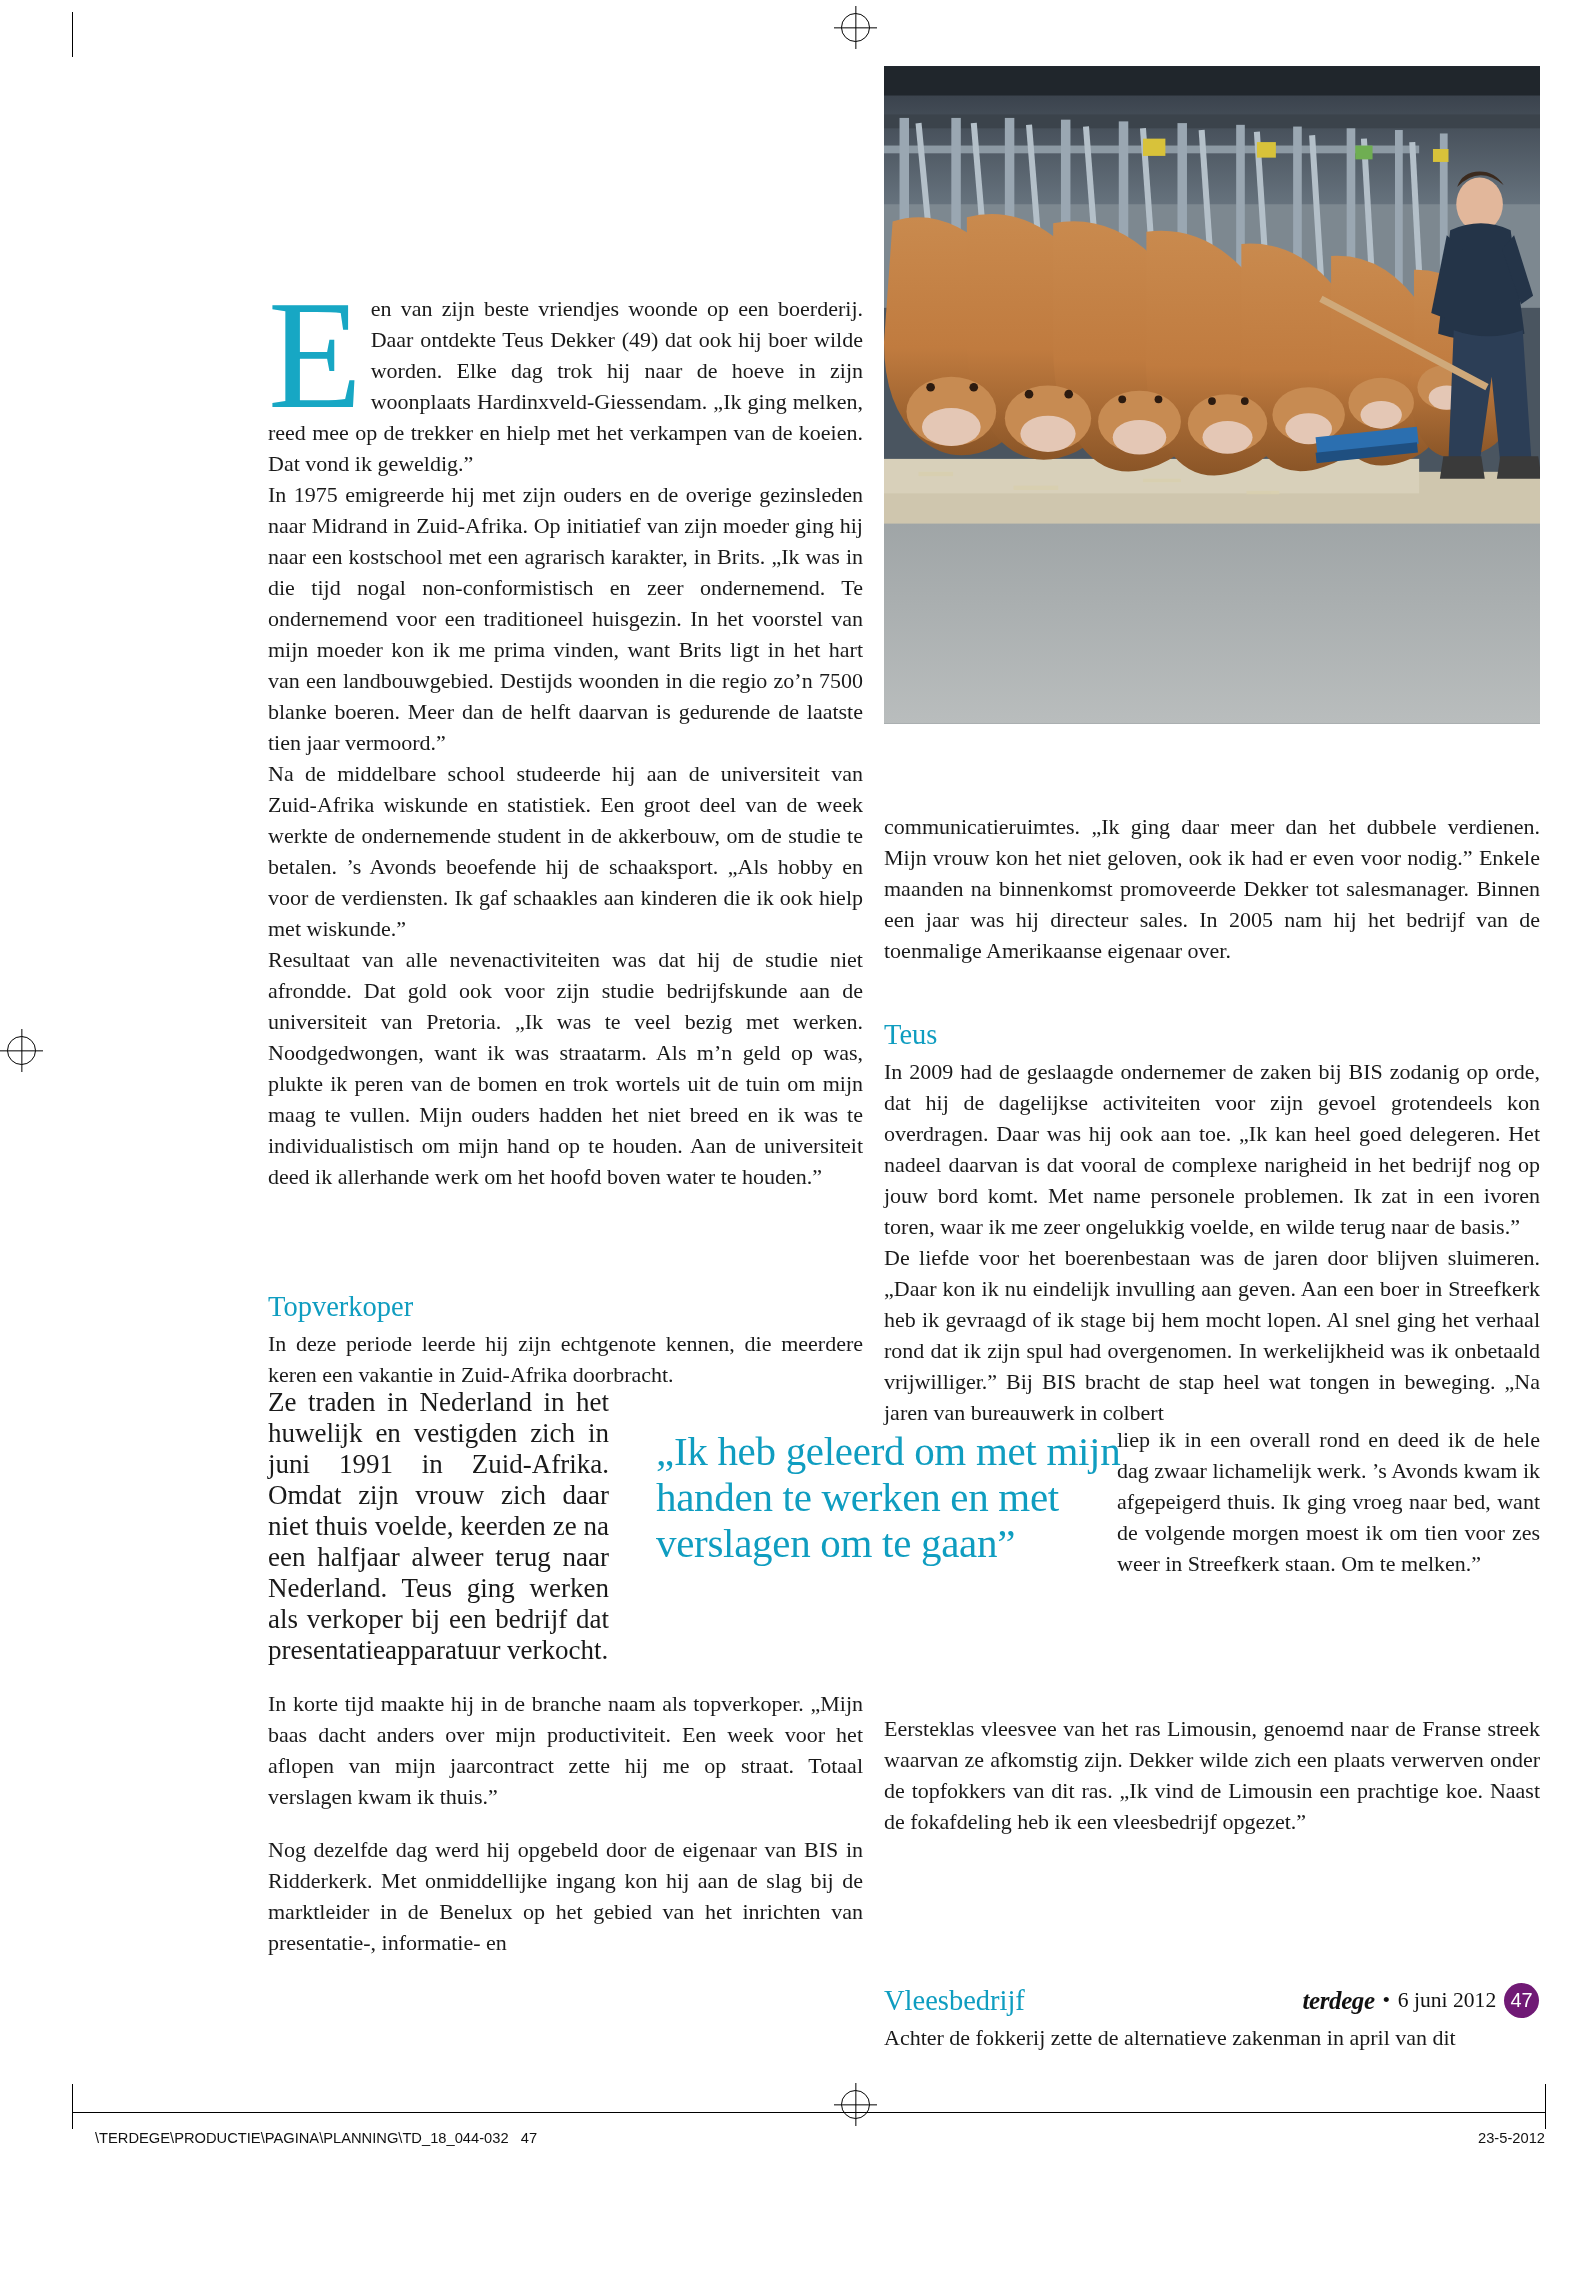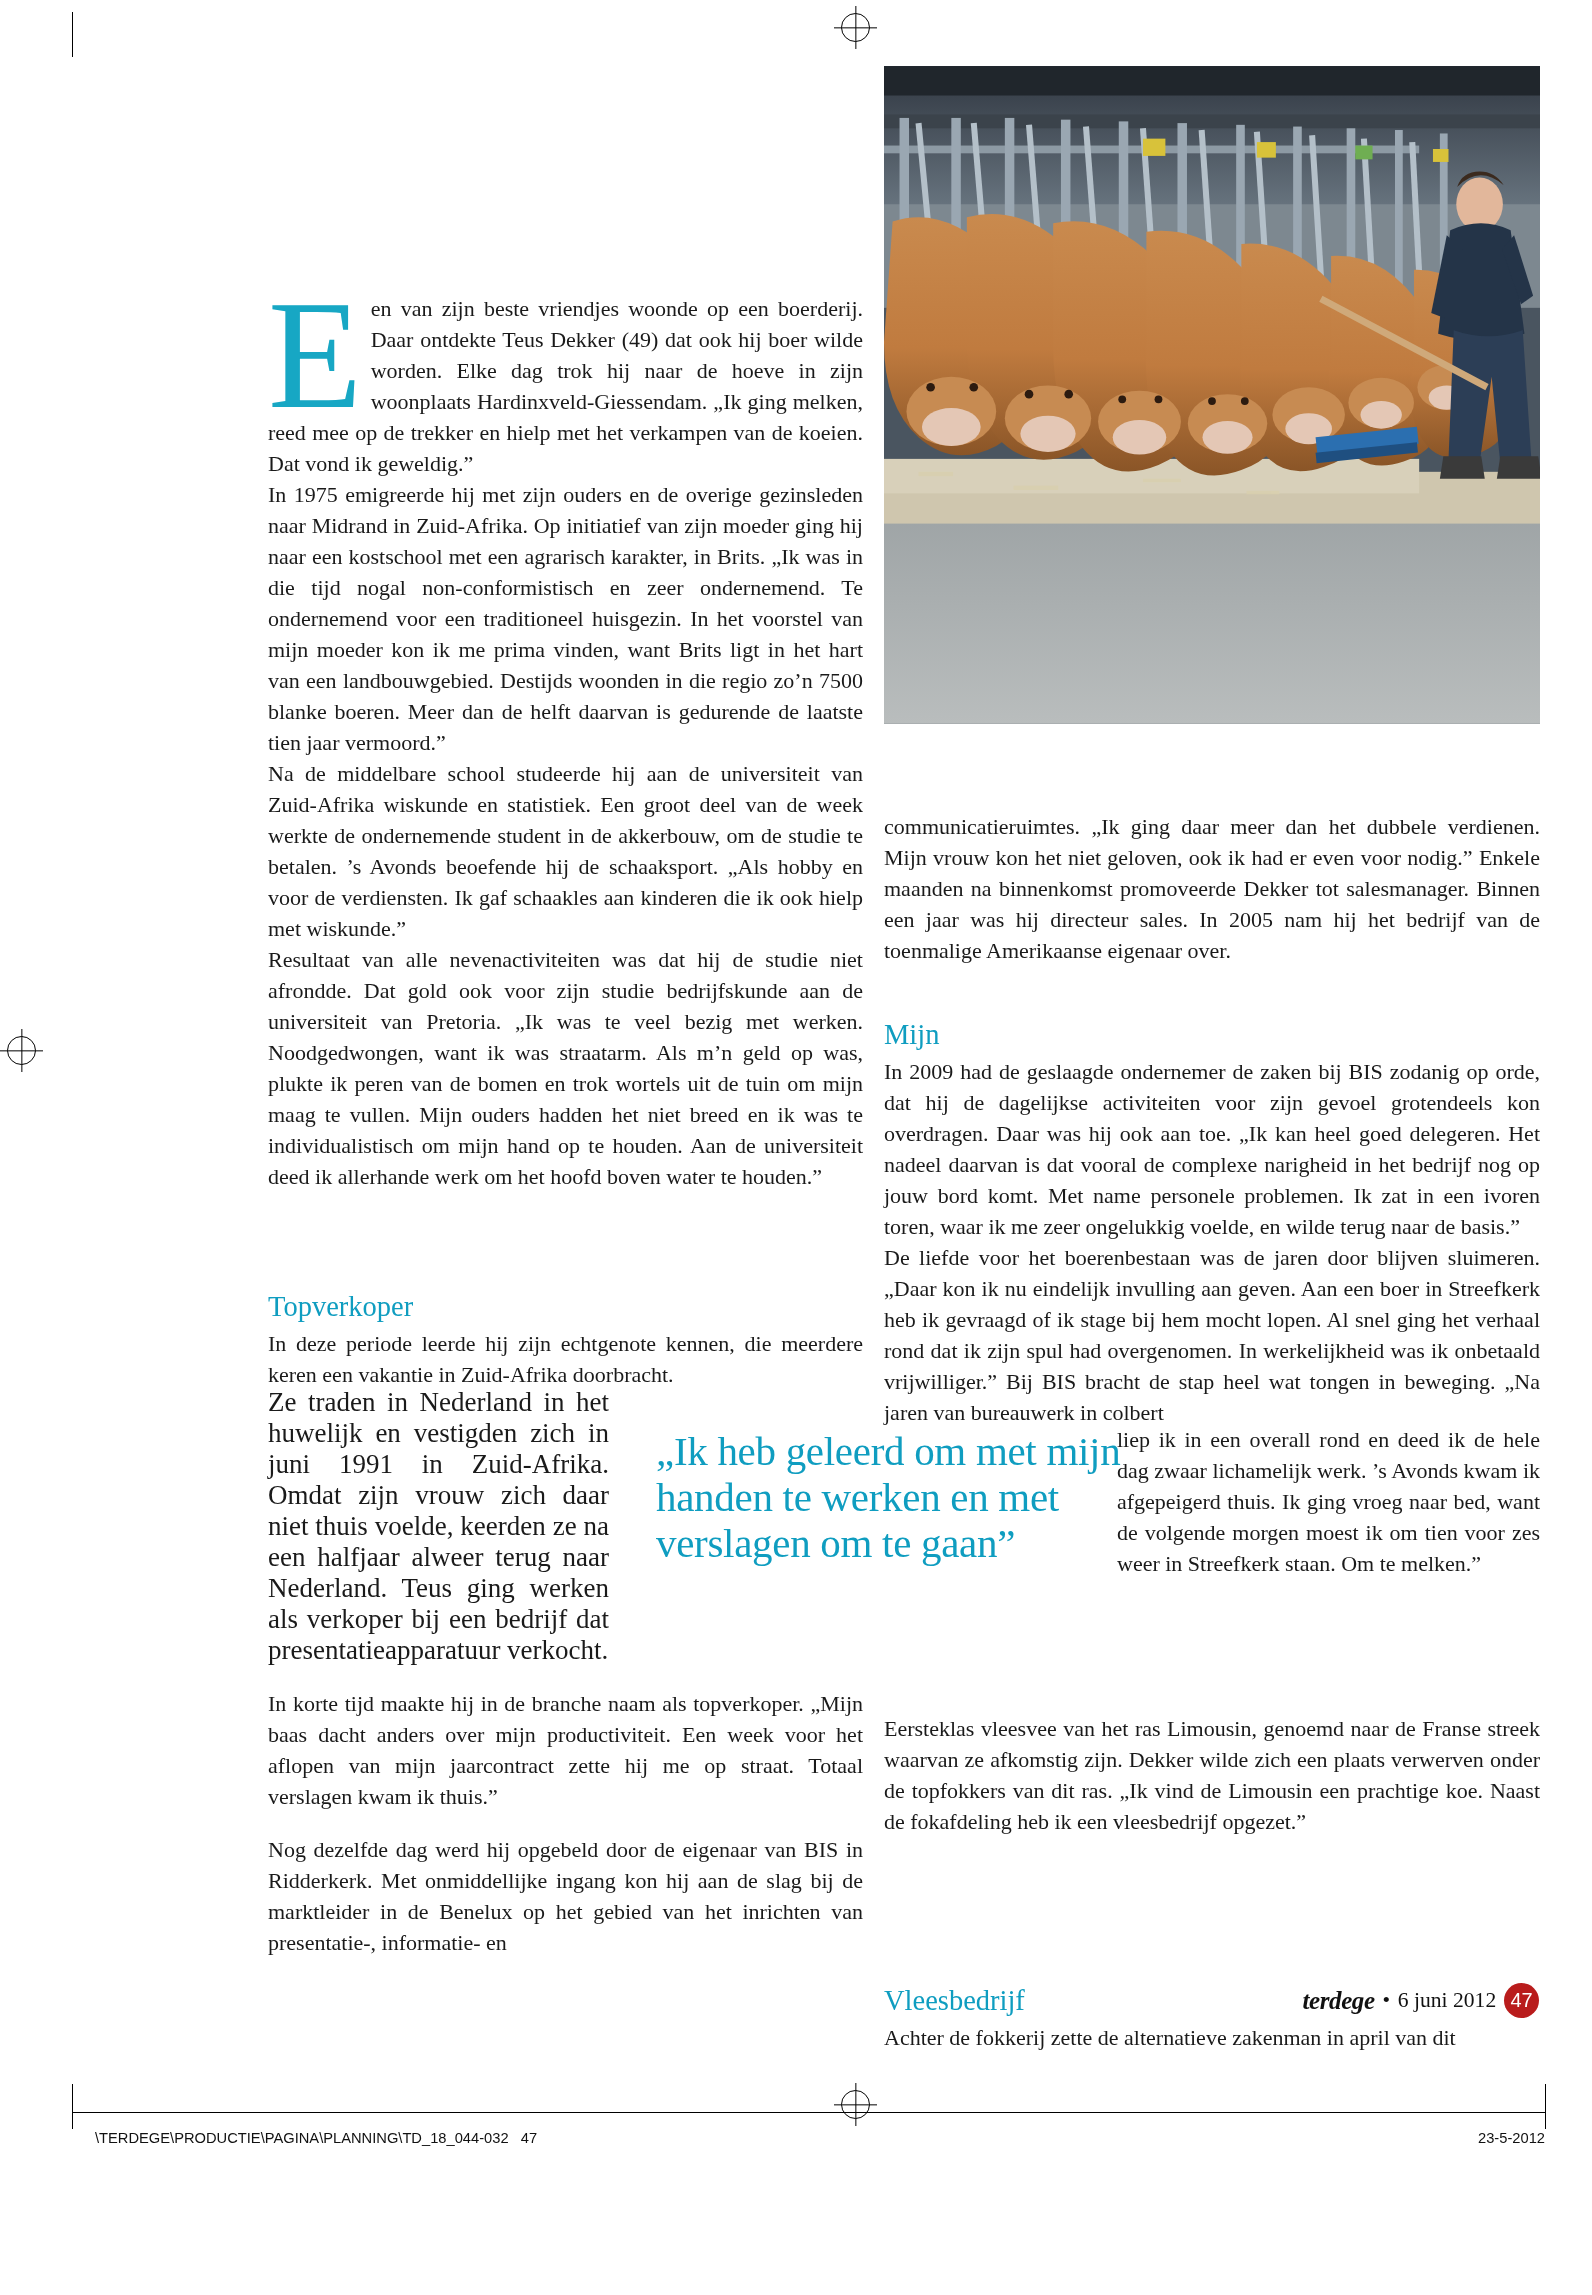--- a/index.html
+++ b/index.html
@@ -189,21 +189,21 @@
     font-style: italic;
     font-size: 25px;
     letter-spacing: -0.4px;
     color: #111;
     text-align: center;
   }
   .folio-text { font-size: 21.6px; color: #111; }
   .folio-num {
     width: 35px; height: 35px;
     border-radius: 50%;
-    background: #b91c1c;
+    background: #701a75;
     color: #fff;
     display: flex;
     align-items: center;
     justify-content: center;
     font-size: 20px;
     font-family: "Liberation Sans", sans-serif;
   }
 
   .footer-rule {
     position: absolute;
@@ -384,21 +384,21 @@
     <p>Nog dezelfde dag werd hij opgebeld door de eigenaar van BIS in Ridderkerk. Met onmiddellijke ingang kon hij aan de slag bij de marktleider in de Benelux op het gebied van het inrichten van presentatie-, informatie- en</p>
   </div>
 
   <div class="pullquote">„Ik heb geleerd om met mijn handen te werken en met verslagen om te gaan”</div>
 
   <div class="col col-right-top">
     <p>communicatieruimtes. „Ik ging daar meer dan het dubbele verdienen. Mijn vrouw kon het niet geloven, ook ik had er even voor nodig.” Enkele maanden na binnenkomst promoveerde Dekker tot salesmanager. Binnen een jaar was hij directeur sales. In 2005 nam hij het bedrijf van de toenmalige Amerikaanse eigenaar over.</p>
   </div>
 
   <div class="col col-right-mid">
-    <div class="head" style="margin-top:0;">Mijn</div>
+    <div class="head" style="margin-top:0;">Teus</div>
     <p>In 2009 had de geslaagde ondernemer de zaken bij BIS zodanig op orde, dat hij de dagelijkse activiteiten voor zijn gevoel grotendeels kon overdragen. Daar was hij ook aan toe. „Ik kan heel goed delegeren. Het nadeel daarvan is dat vooral de complexe narigheid in het bedrijf nog op jouw bord komt. Met name personele problemen. Ik zat in een ivoren toren, waar ik me zeer ongelukkig voelde, en wilde terug naar de basis.”</p>
     <p>De liefde voor het boerenbestaan was de jaren door blijven sluimeren. „Daar kon ik nu eindelijk invulling aan geven. Aan een boer in Streefkerk heb ik gevraagd of ik stage bij hem mocht lopen. Al snel ging het verhaal rond dat ik zijn spul had overgenomen. In werkelijkheid was ik onbetaald vrijwilliger.” Bij BIS bracht de stap heel wat tongen in beweging. „Na jaren van bureauwerk in colbert</p>
   </div>
 
   <div class="col col-right-wrapbox">
     <p>liep ik in een overall rond en deed ik de hele dag zwaar lichamelijk werk. ’s Avonds kwam ik afgepeigerd thuis. Ik ging vroeg naar bed, want de volgende morgen moest ik om tien voor zes weer in Streefkerk staan. Om te melken.”</p>
   </div>
 
   <div class="col col-right-after">
     <p>Eersteklas vleesvee van het ras Limousin, genoemd naar de Franse streek waarvan ze afkomstig zijn. Dekker wilde zich een plaats verwerven onder de topfokkers van dit ras. „Ik vind de Limousin een prachtige koe. Naast de fokafdeling heb ik een vleesbedrijf opgezet.”</p>

